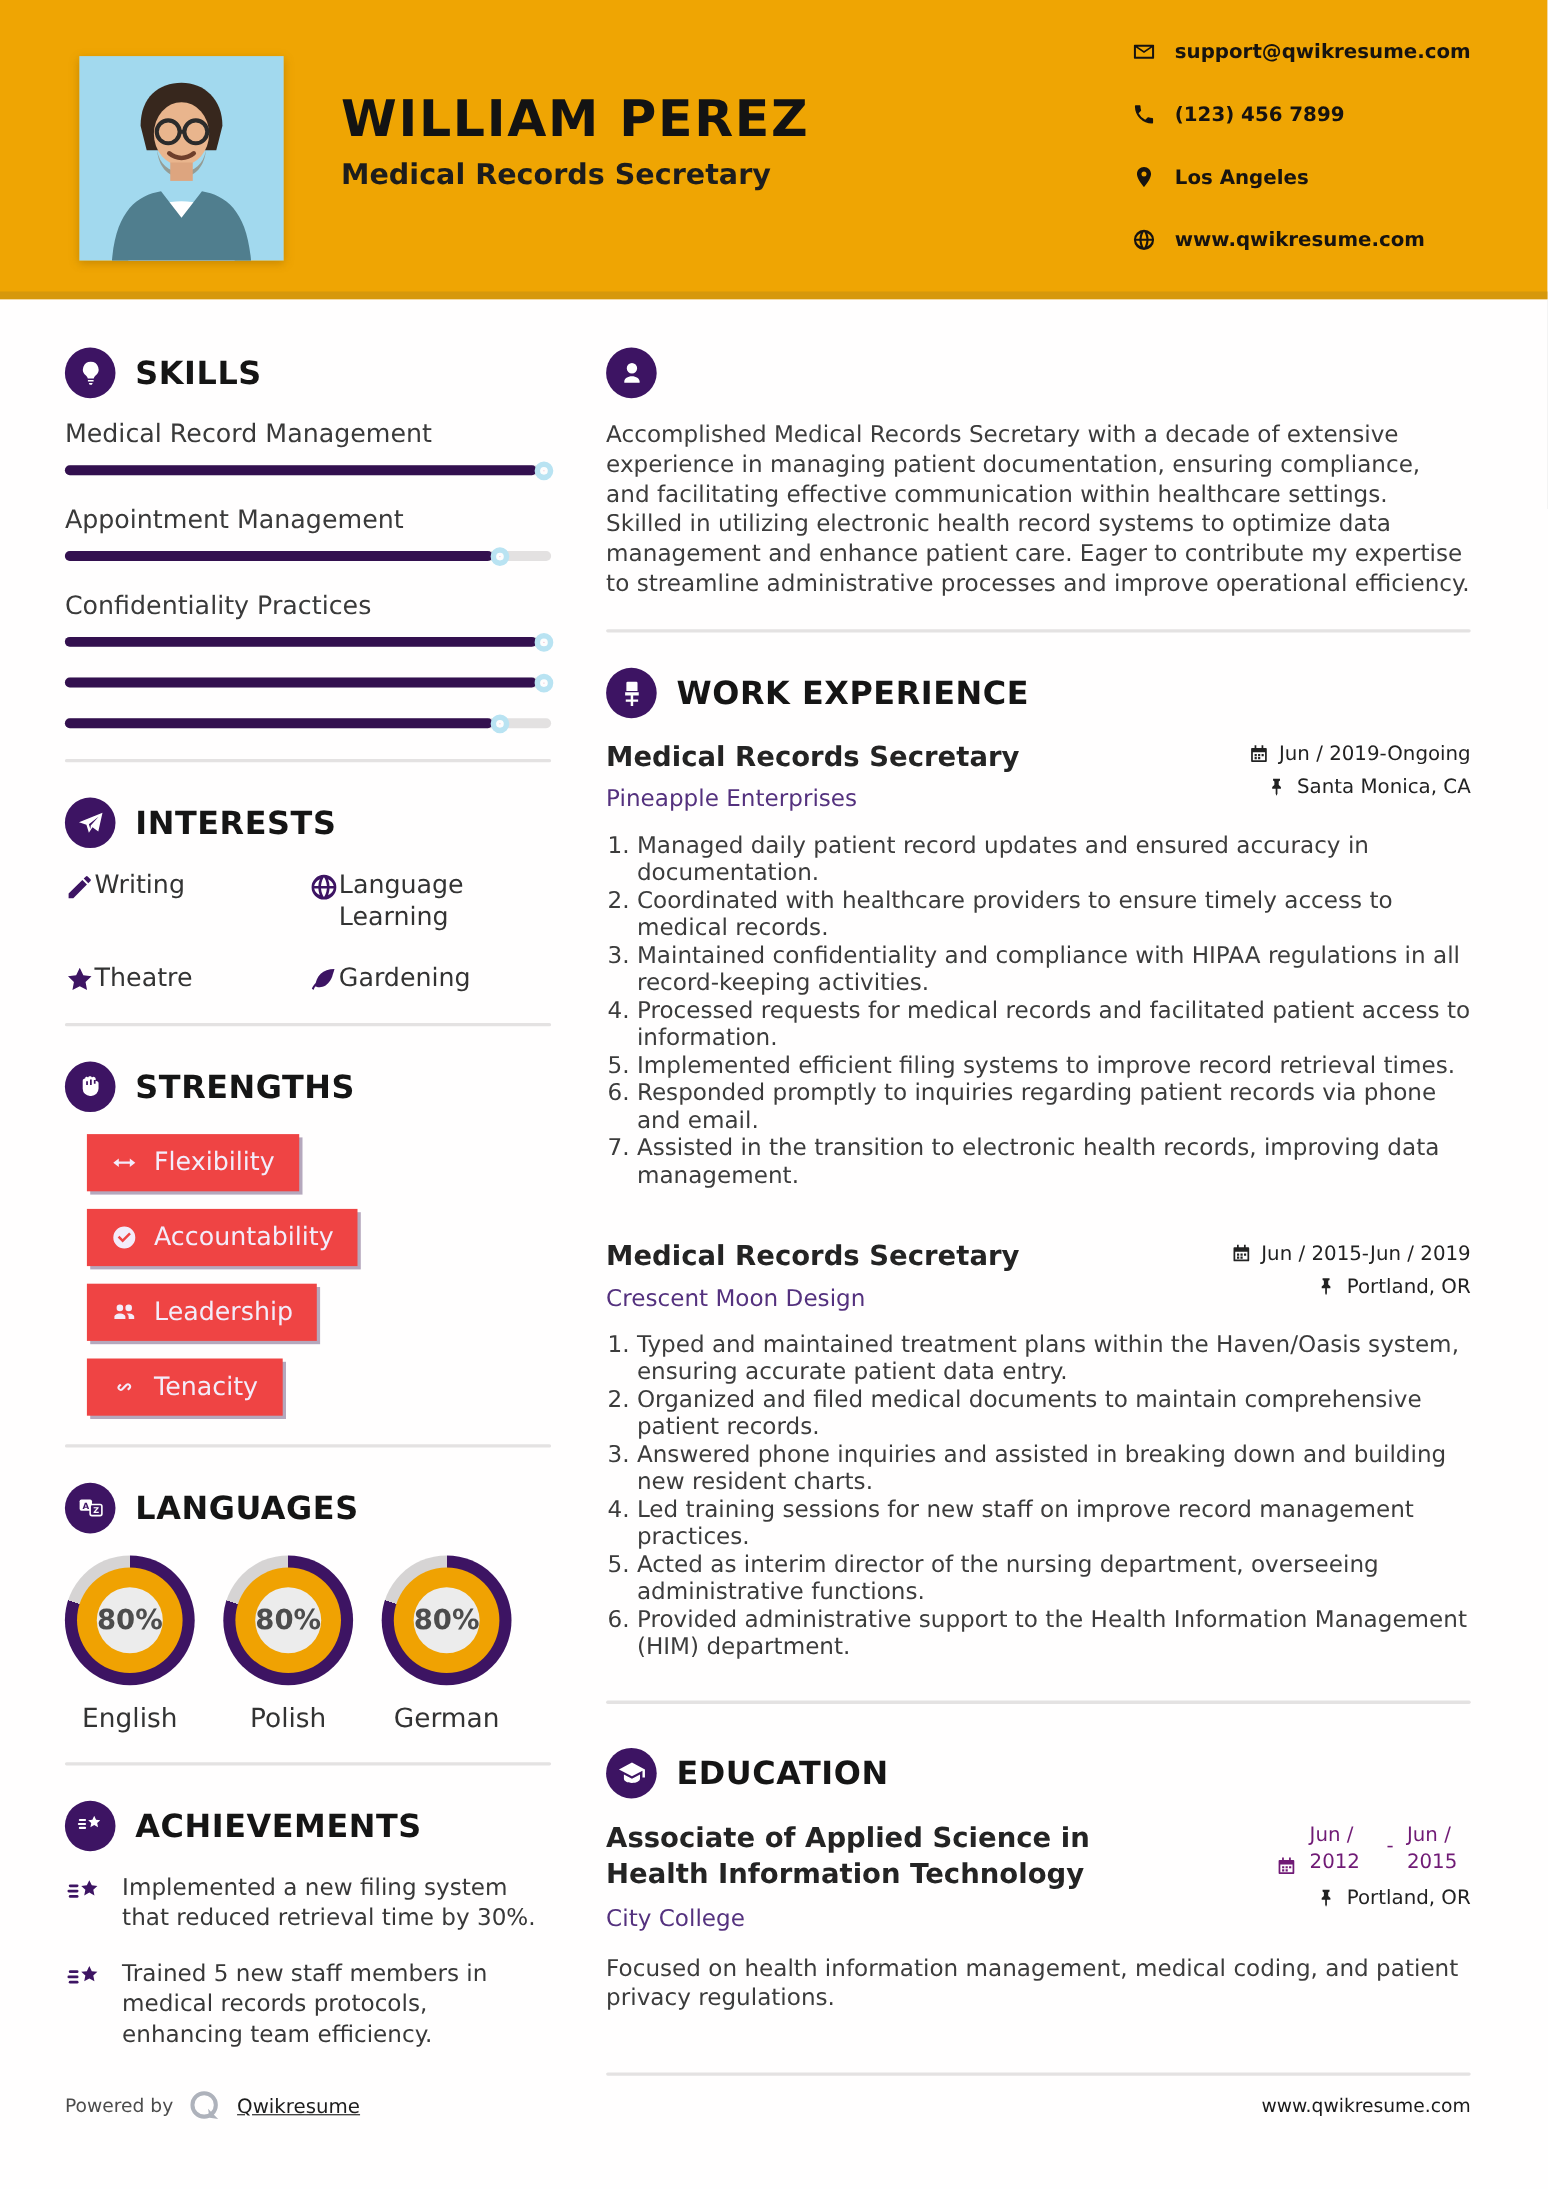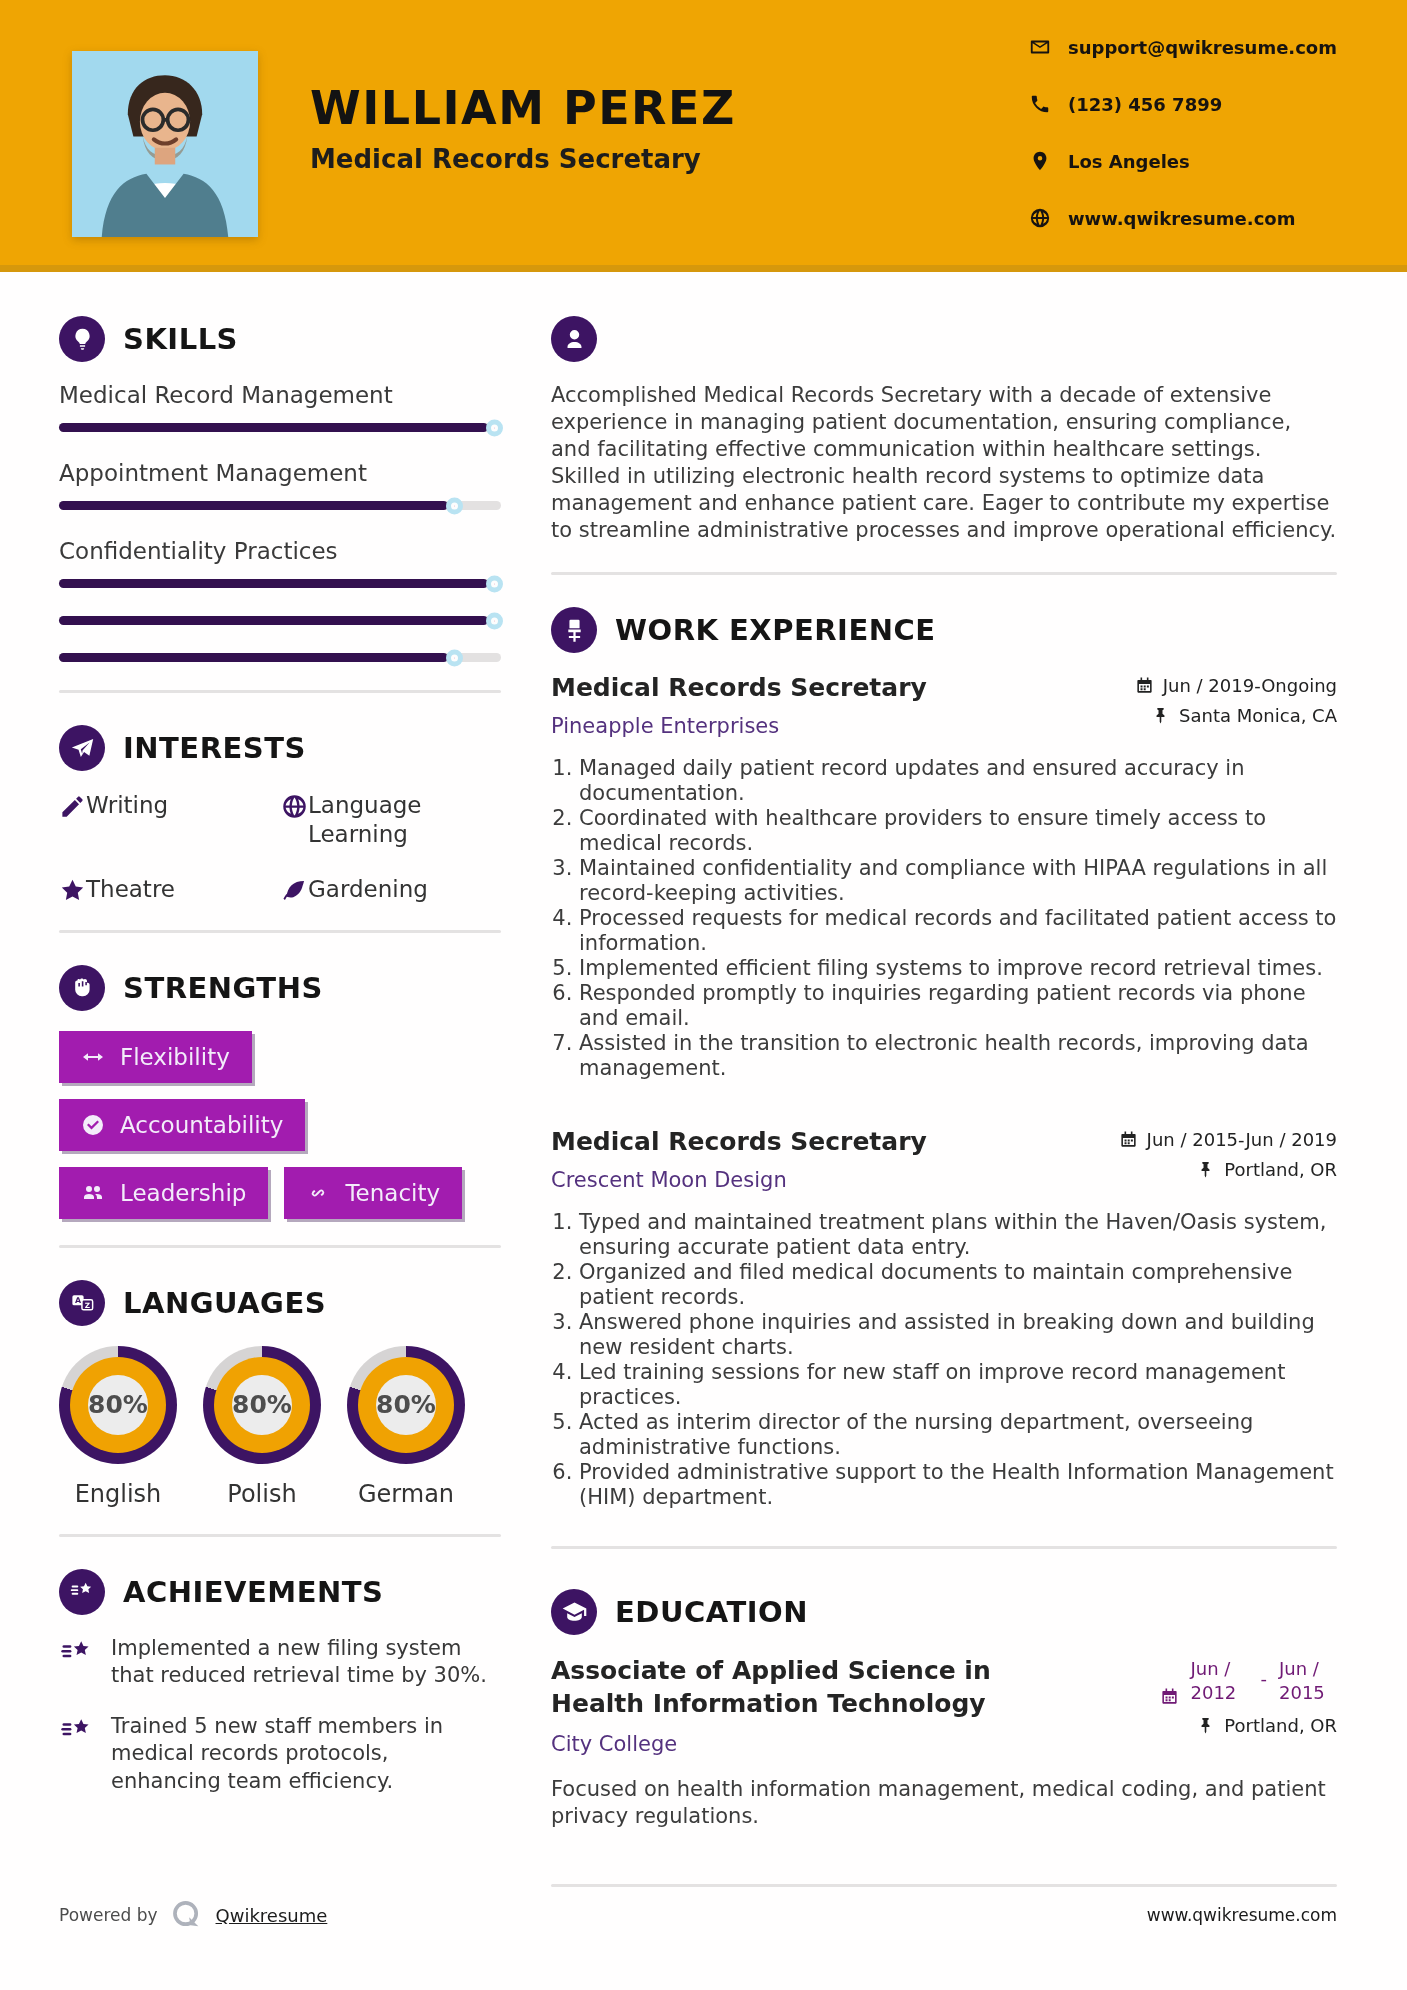--- a/index.html
+++ b/index.html
@@ -40,21 +40,21 @@
 
   
   .int-grid { display:grid; grid-template-columns:222px 1fr; row-gap:26px; }
   .int-item { display:flex; align-items:flex-start; }
   .int-icon { color:#3d1463; width:27px; height:27px; flex:0 0 auto; margin-top:2px; }
   .int-icon svg { width:27px; height:27px; }
   .int-label { font-size:23px; color:#333; line-height:1.25; }
 
   
   .chips { display:flex; flex-wrap:wrap; gap:16px; }
-  .chip { display:flex; align-items:center; gap:15px; background:#a21caf; color:#f3ecfa; font-size:23px; padding:13px 22px; box-shadow:3px 3px 0 rgba(42,10,70,.35); }
+  .chip { display:flex; align-items:center; gap:15px; background:#ef4444; color:#f3ecfa; font-size:23px; padding:13px 22px; box-shadow:3px 3px 0 rgba(42,10,70,.35);margin-left:20px; }
   .chip-icon { width:24px; height:24px; flex:0 0 auto; }
   .chip-icon svg { width:24px; height:24px; display:block; }
 
   
   .langs { display:flex; gap:26px; }
   .lang { width:118px; text-align:center; }
   .donut { width:118px; height:118px; border-radius:50%; position:relative; }
   .donut::before { content:''; position:absolute; inset:11px; border-radius:50%; background:#f0a202; }
   .donut::after { content:''; position:absolute; inset:29px; border-radius:50%; background:#ececec; }
   .donut-val { position:absolute; inset:0; display:flex; align-items:center; justify-content:center; font-size:25px; font-weight:bold; color:#4d4d4d; z-index:2; }

